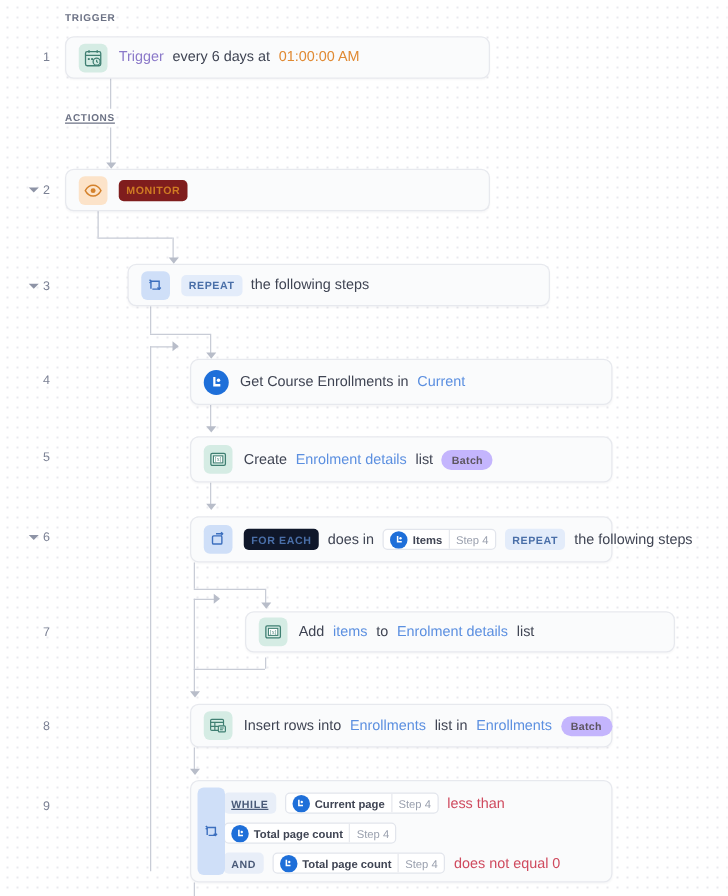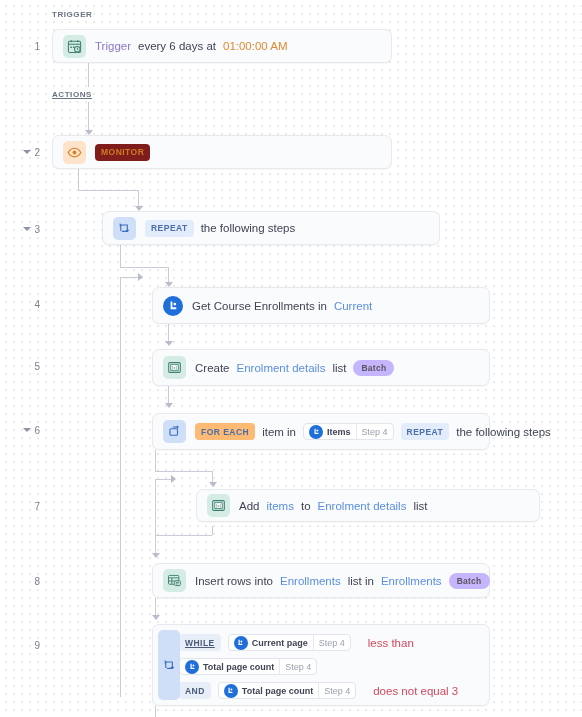--- a/index.html
+++ b/index.html
@@ -62,21 +62,21 @@
     padding: 0 10px;
     gap: 9px;
     box-shadow: 0 1px 1.5px rgba(30,35,60,0.035);
   }
   .node-row { display: flex; align-items: center; gap: 7px; flex-wrap: nowrap; }
 
   .text { font-size: 11.5px; color: #3f4453; white-space: nowrap; }
   .text.lilac  { color: #8b79c9; }
   .text.orange { color: #e08a33; }
   .text.blue   { color: #5b8fe0; }
-  .text.red    { color: #cf4a5e; margin-left: 10px; }
+  .text.red    { color: #cf4a5e; }
 
   
   .tile {
     width: 23px; height: 23px;
     border-radius: 5px;
     display: flex; align-items: center; justify-content: center;
     flex: 0 0 auto;
   }
   .tile.mint   { background: #d5ece4; }
   .tile.orange { background: #fce3c9; }
@@ -95,21 +95,21 @@
     font-size: 8.5px;
     font-weight: bold;
     letter-spacing: 0.055em;
     padding: 3.5px 6px;
     border-radius: 4px;
     white-space: nowrap;
     flex: 0 0 auto;
   }
   .badge.monitor { background: #7f1d1d; color: #cf7b23; }
   .badge.repeat  { background: #e3ecfa; color: #4a6fa8; }
-  .badge.foreach { background: #fdba74; color: #4a6fa8; }
+  .badge.foreach { background: #0f172a; color: #4a6fa8; }
   .badge.while   { background: #e8eef8; color: #4a5a78; text-decoration: underline; }
   .badge.and     { background: #e8eef8; color: #4a5a78; }
 
   .pill {
     font-size: 8.5px;
     font-weight: bold;
     letter-spacing: 0.03em;
     padding: 3px 8px;
     border-radius: 9px;
     background: #c4b5fd;
@@ -324,21 +324,21 @@
   <div class="node" style="left:152px; top:413px; width:338px; height:37px;">
     <span class="tile blue">
       <svg width="15" height="15" viewBox="0 0 16 16" fill="none" stroke="#3c6fbe" stroke-width="1.2">
         <rect x="3.2" y="5" width="8" height="7" rx="1"></rect>
         <path d="M6.2 3.2 H11.8"></path>
         <path d="M10.5 1.9 L11.9 3.3 L10.5 4.7" stroke-linejoin="round"></path>
       </svg>
     </span>
     <span class="node-row">
       <span class="badge foreach">FOR EACH</span>
-      <span class="text">item in</span>
+      <span class="text">does in</span>
       <span class="chip">
         <span class="chip-name">
           <span class="circ-icon sm" style="margin-right:4px;">
             <svg width="9" height="9" viewBox="0 0 16 16">
               <path d="M4.4 3.2 H6.6 V10.2 H11.4 V12.6 H4.4 Z" fill="#ffffff"></path>
               <circle cx="9.6" cy="6.3" r="1.7" fill="#ffffff"></circle>
             </svg>
           </span>
           <span>Items</span>
         </span>
@@ -446,19 +446,19 @@
             <span class="circ-icon sm" style="margin-right:4px;">
               <svg width="9" height="9" viewBox="0 0 16 16">
                 <path d="M4.4 3.2 H6.6 V10.2 H11.4 V12.6 H4.4 Z" fill="#ffffff"></path>
                 <circle cx="9.6" cy="6.3" r="1.7" fill="#ffffff"></circle>
               </svg>
             </span>
             <span>Total page count</span>
           </span>
           <span class="chip-step">Step 4</span>
         </span>
-        <span class="text red">does not equal 3</span>
+        <span class="text red">does not equal 0</span>
       </div>
 
     </div>
   </div>
 
 </div>
 
 </body></html>

